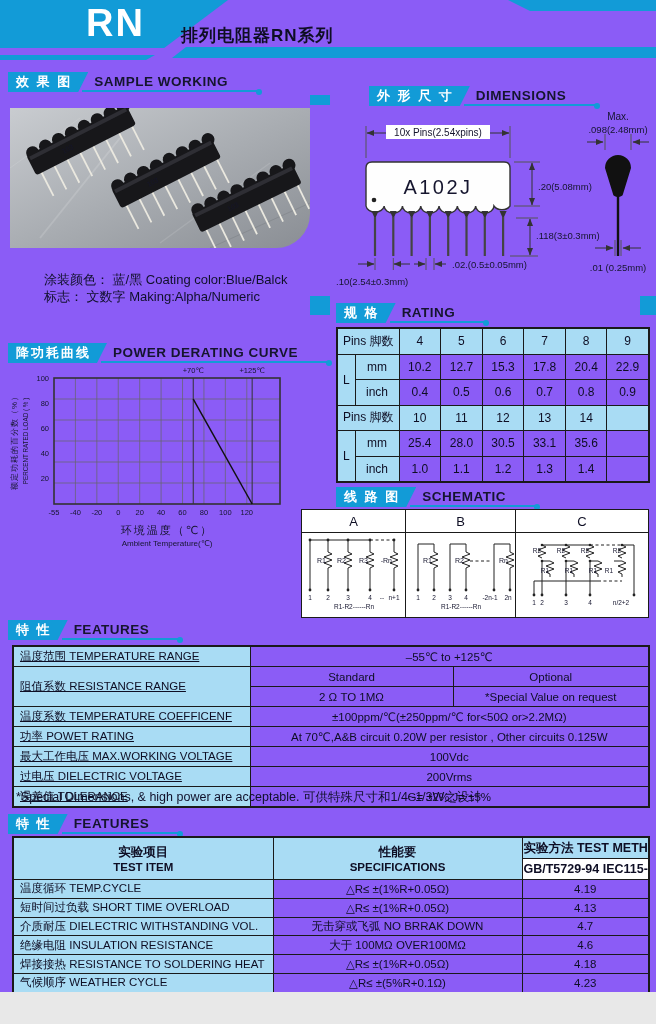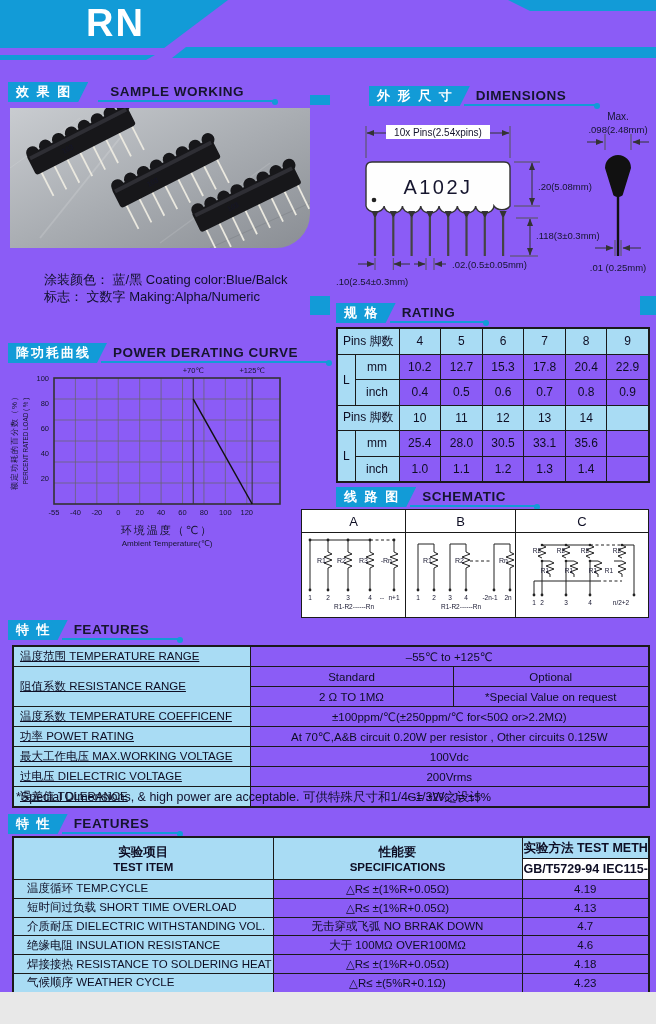--- a/index.html
+++ b/index.html
@@ -45,21 +45,21 @@
   .rtab td{height:22.5px;text-align:center;font-size:12px;}
   .bc{background:var(--cell);}
   .ftab{position:absolute;left:12px;top:645px;width:636px;border:2px solid var(--line);}
   .ftab td{height:17px;font-size:11.5px;text-align:center;}
   .ftab td.item{text-align:left;padding-left:6px;text-decoration:underline;}
   .note{position:absolute;left:16px;top:789px;font-size:12.5px;color:#10102a;}
   .ttab{position:absolute;left:12px;top:836px;width:636px;border:2px solid var(--line);}
   .ttab th{font-size:12.5px;font-weight:bold;height:18px;}
   .ttab th .sub{font-weight:bold;font-size:11.5px;}
   .ttab td{height:15.8px;font-size:11.5px;text-align:center;}
-  .ttab td.item{text-align:left;padding-left:13px;}
+  .ttab td.item{text-align:left;padding-left:6px;}
   .wc{background:#fff;font-weight:bold;}
   
   .dims{position:absolute;left:334px;top:106px;}
   .chartbox{position:absolute;left:4px;top:358px;}
   .schem{position:absolute;left:301px;top:509px;width:347px;border:1.5px solid var(--line);}
   .schem td{border:1px solid var(--line);background:#fff;}
   .schem .hd{height:20px;text-align:center;font-size:13px;font-weight:normal;}
   .schem .cell{height:80px;text-align:center;vertical-align:middle;padding:1px;}
   .footer{position:absolute;left:30px;right:0;top:1003px;height:7px;background:var(--blue);}
   svg text{fill:#15152e;}
@@ -67,22 +67,23 @@
 </head>
 <body>
 
 <div id="page">
 
   <div class="hdr-poly"></div>
   <div class="hdr-wedge"></div>
   <div class="hdr-bar-right"></div>
   <div class="hdr-bar-left"></div>
   <div class="hdr-rn">RN</div>
-
-  <div class="sec" style="left:8px;top:82px;gap:16px;">
+  <div class="hdr-cn">排列电阻器RN系列</div>
+
+  <div class="sec" style="left:8px;top:72px;">
     <span class="tag">效 果 图</span>
     <span class="enwrap">
         <span class="en">SAMPLE WORKING</span>
         <span class="dot"></span>
       </span>
   </div>
   <div class="sec" style="left:336px;top:86px;padding-left:33px;">
     <span class="tag">外 形 尺 寸</span>
     <span class="enwrap">
         <span class="en">DIMENSIONS</span>

